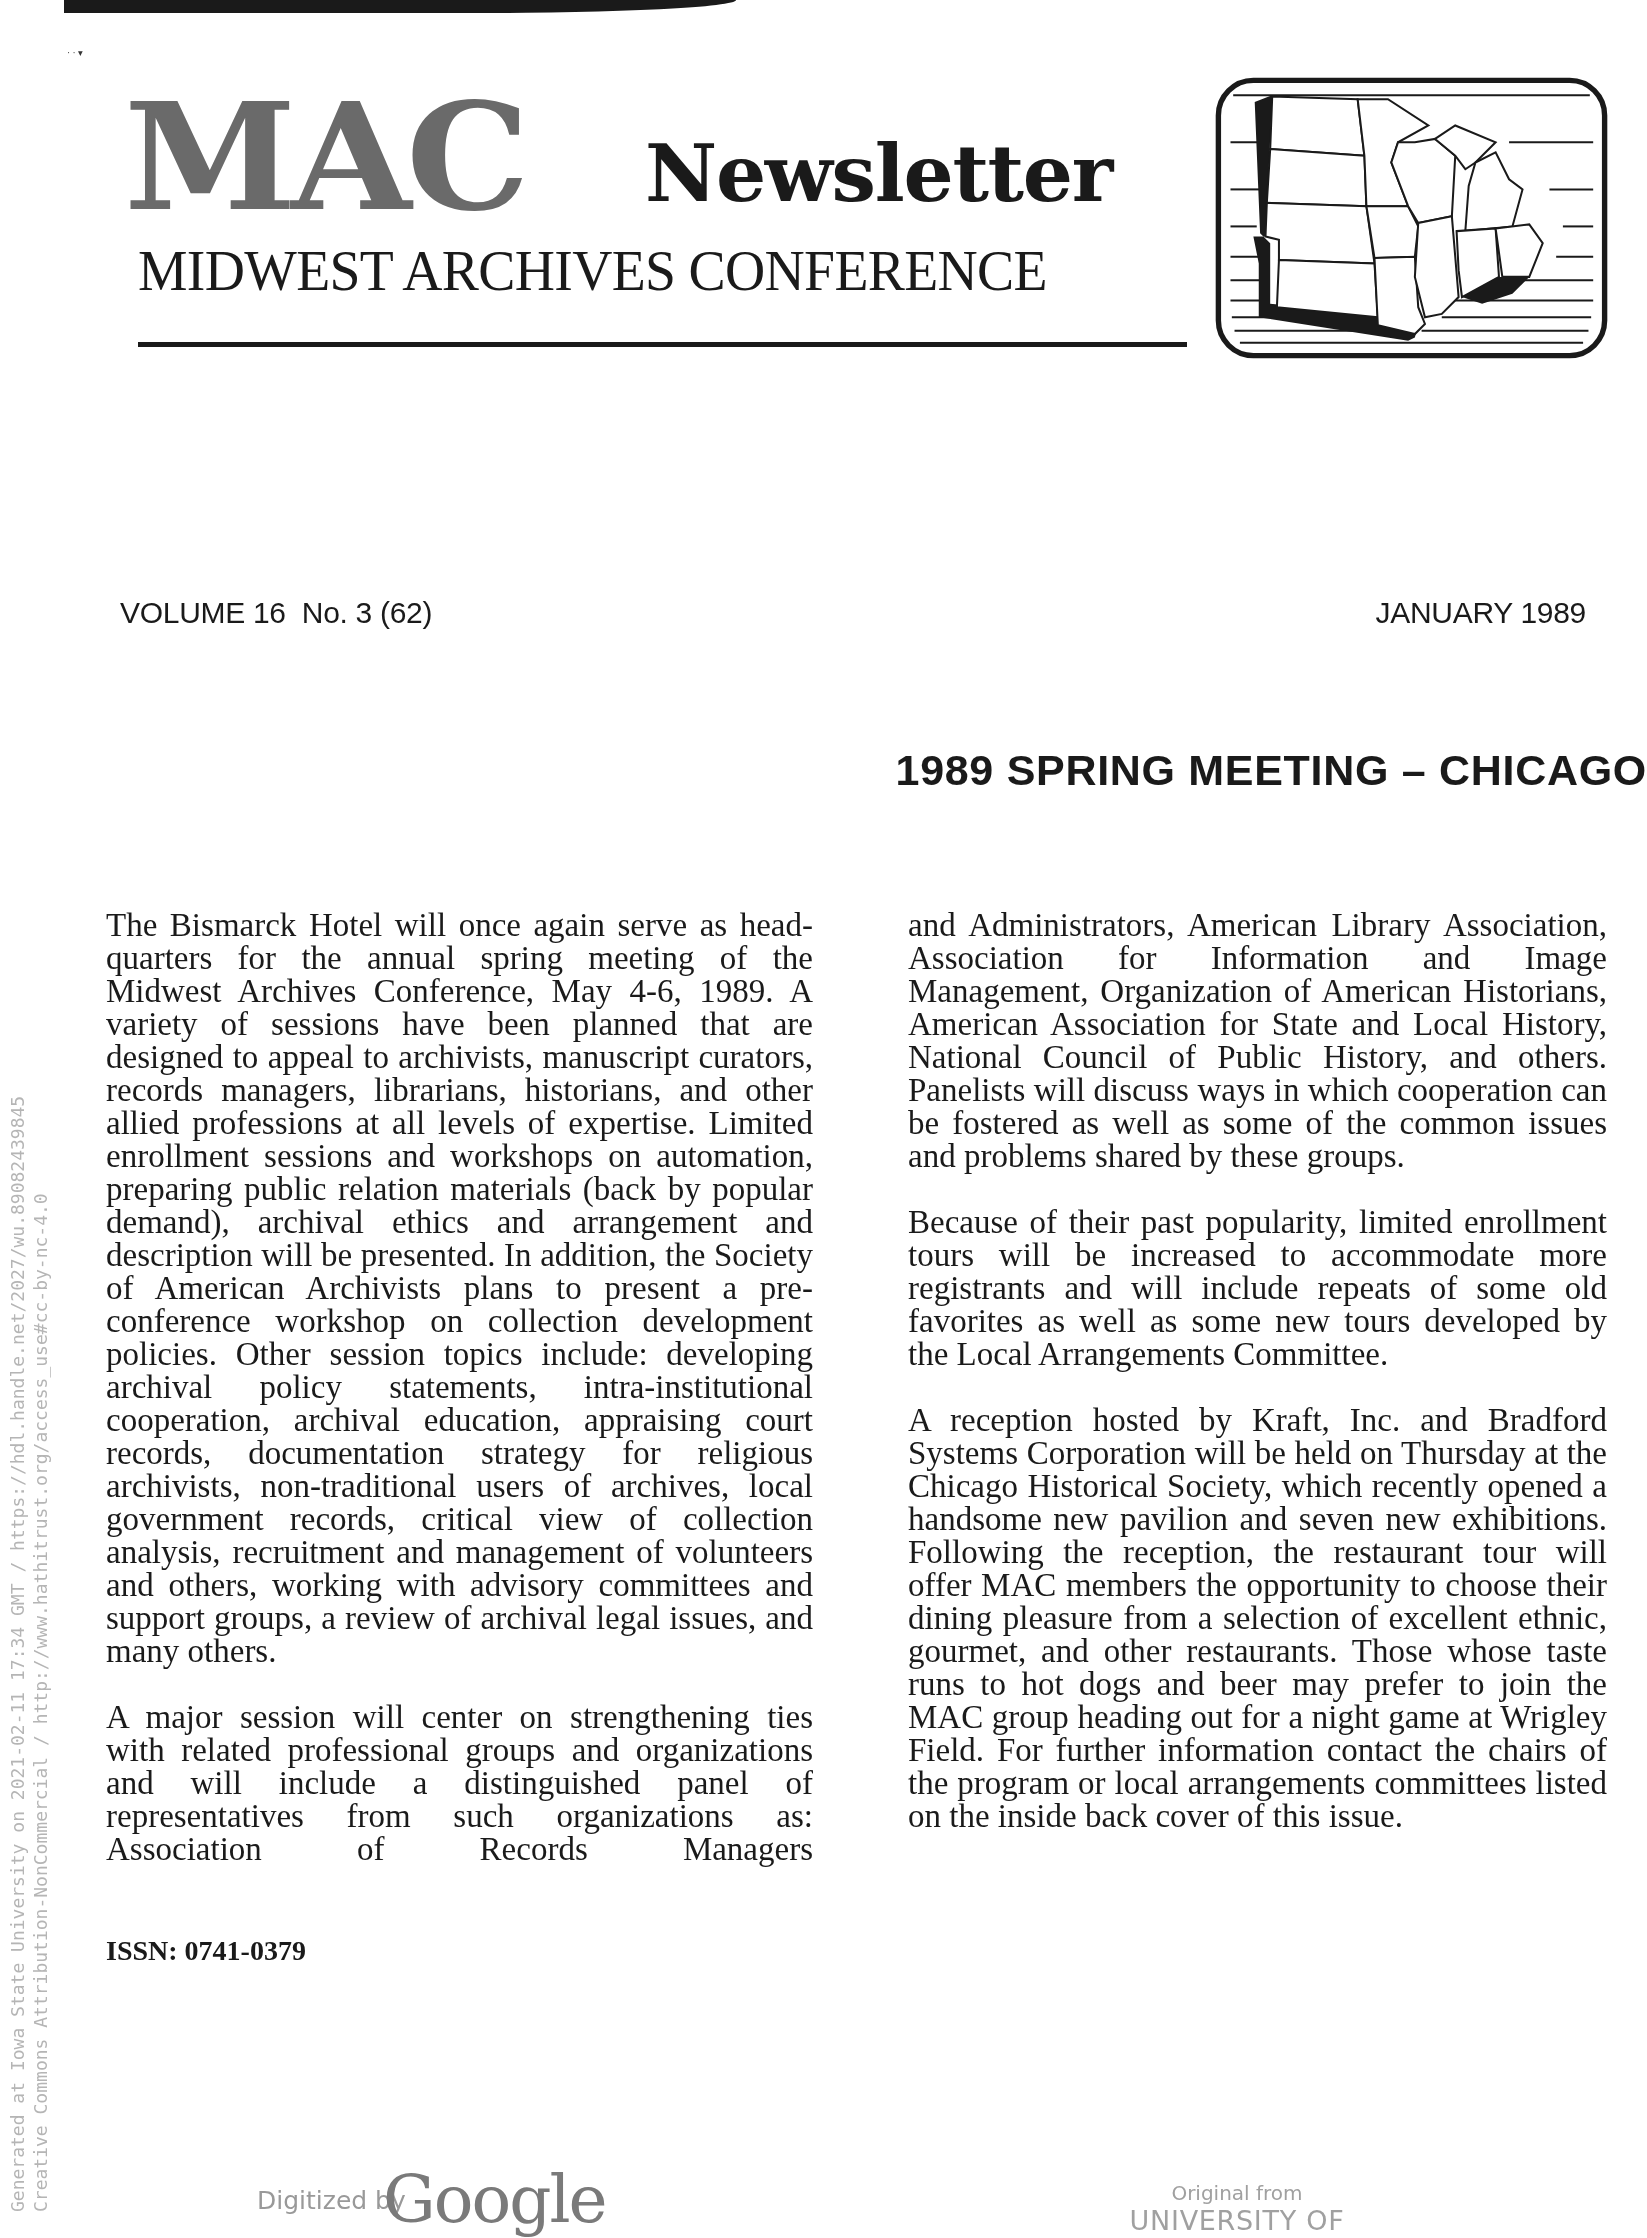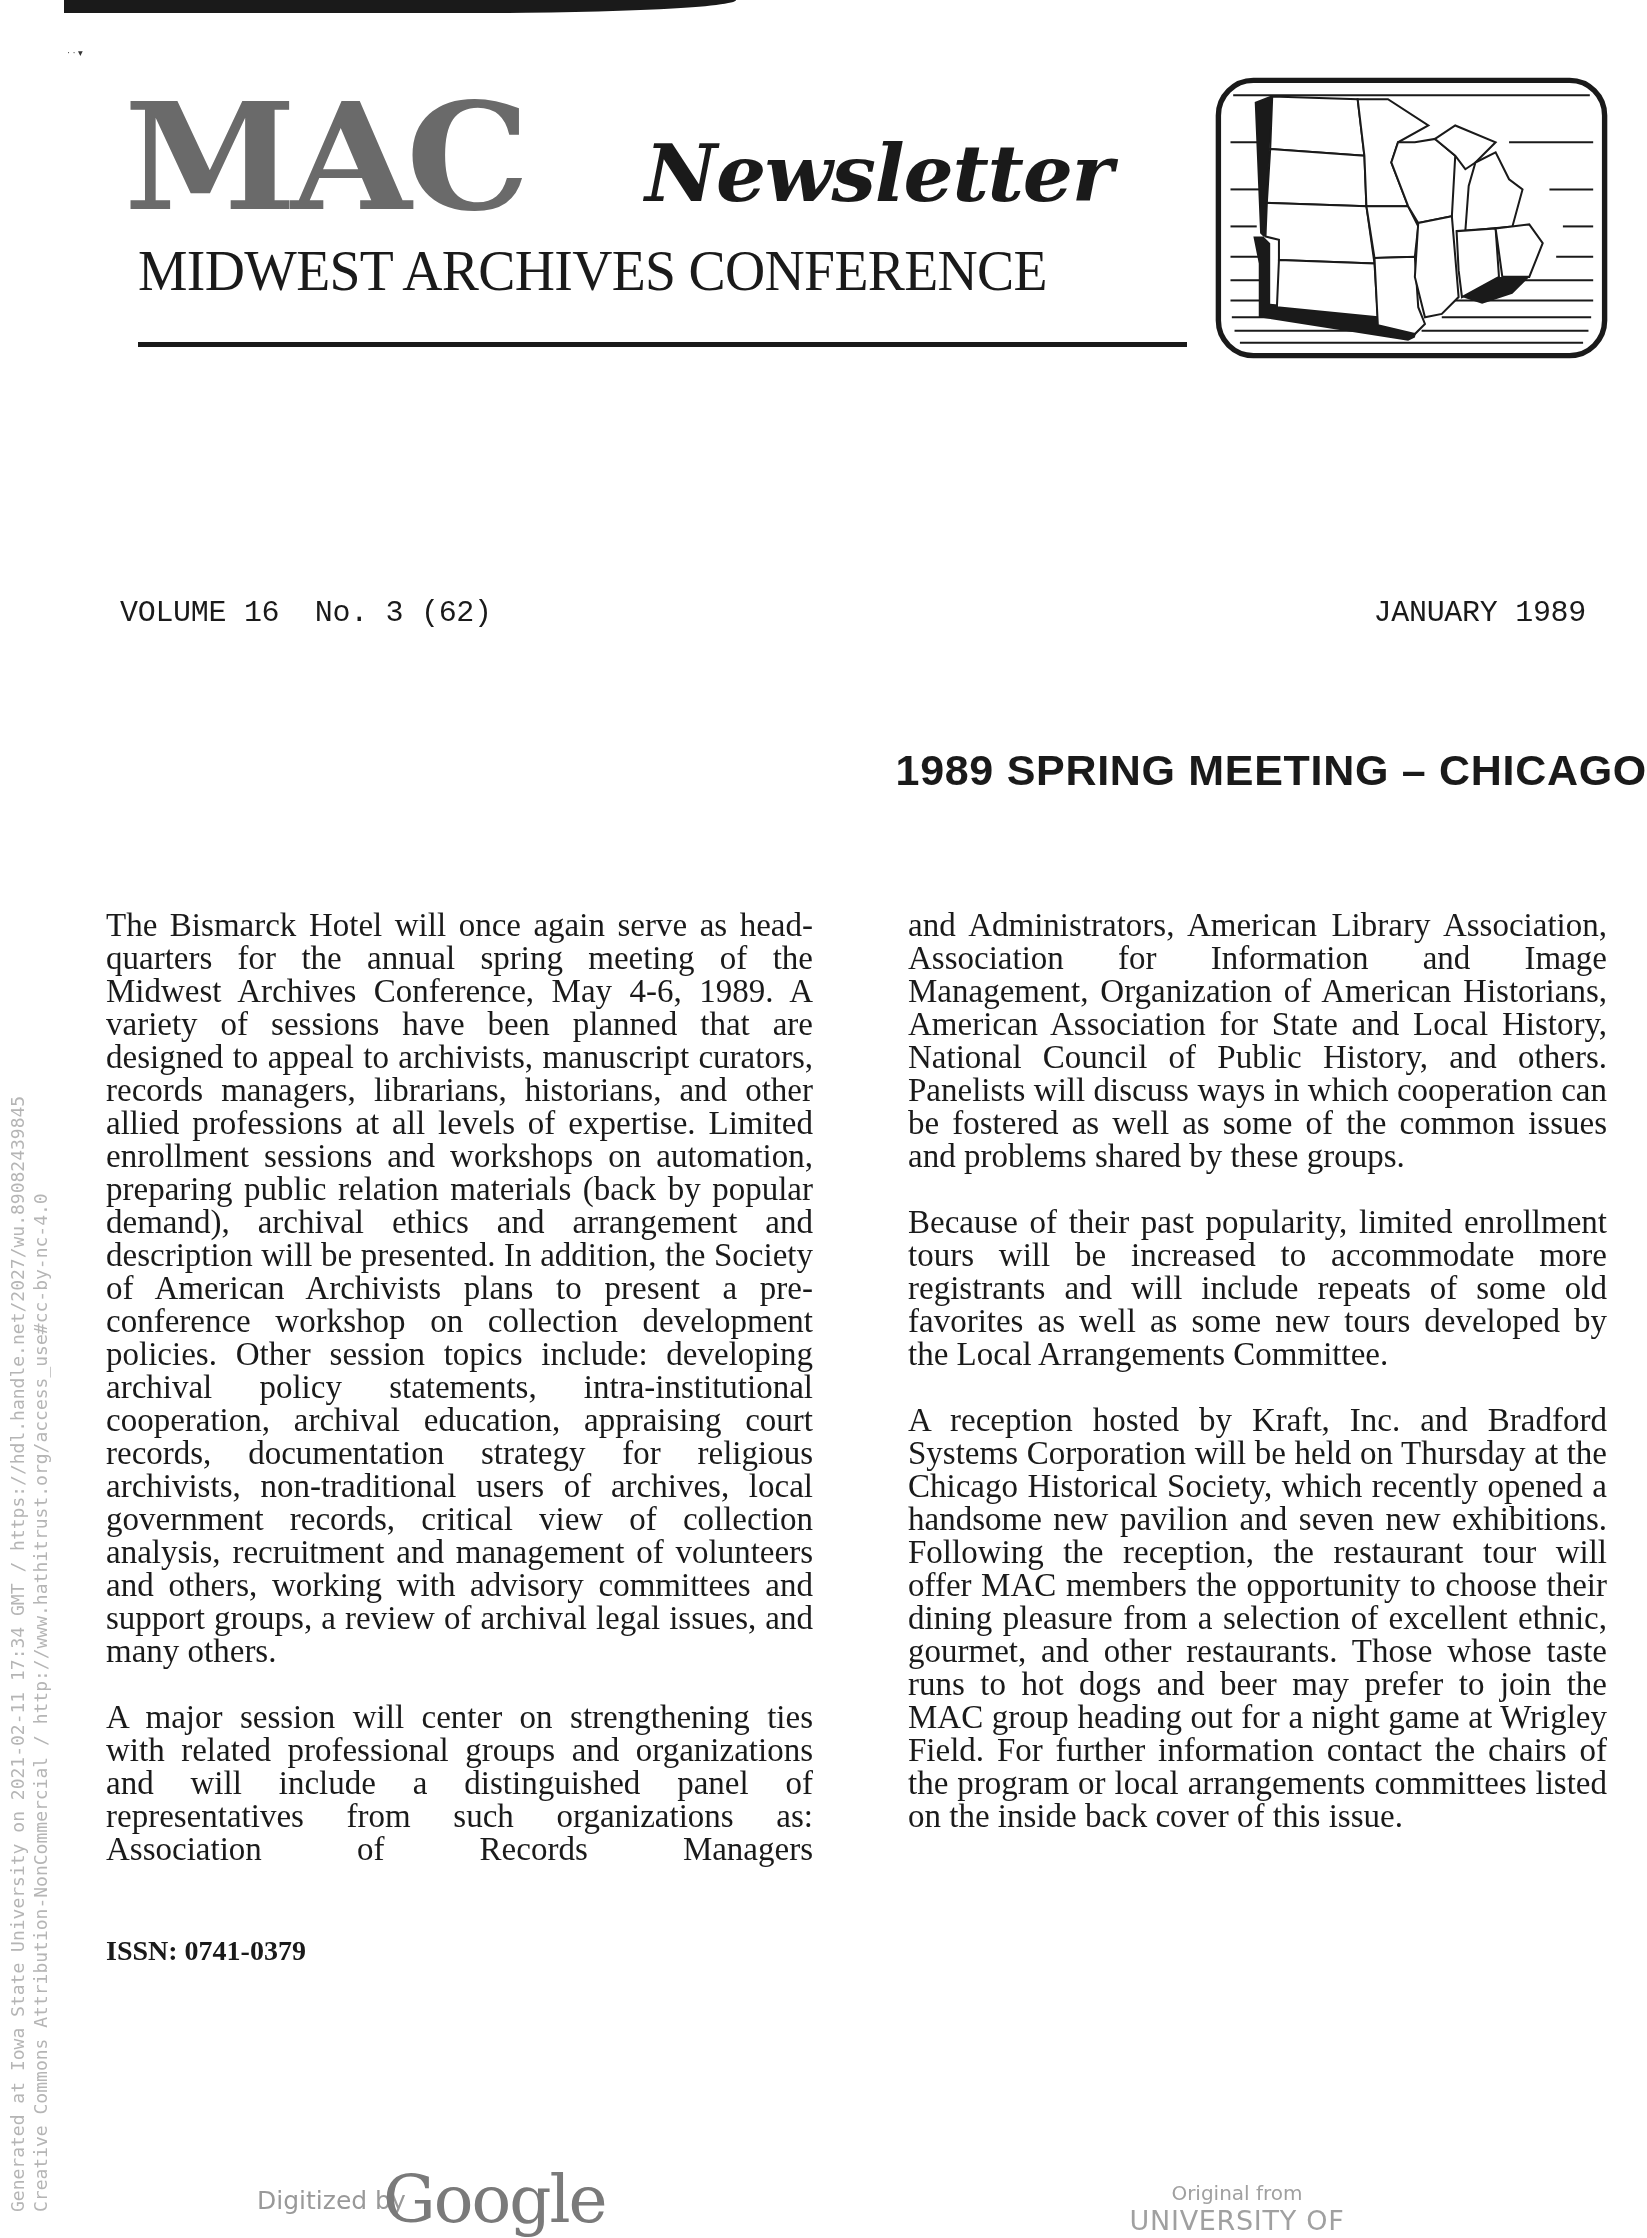--- a/index.html
+++ b/index.html
@@ -18,33 +18,33 @@
   #scan-dots { left:67px; top:47px; font-size:9.4px; color:#333; }
 
   
   #mast-mac {
     left:124px; top:84px; font-family:"DejaVu Serif", serif; font-weight:bold;
     font-size:147px; line-height:1; color:#6a6a6a; letter-spacing:-5.4px;
     transform:scaleX(1.06); transform-origin:left top;
   }
   #mast-newsletter {
     left:645px; top:134px; font-family:"DejaVu Serif", serif; font-weight:bold;
-    font-size:79px; line-height:1; color:#1a1a1a; letter-spacing:-1.3px;font-style:italic;
+    font-size:79px; line-height:1; color:#1a1a1a; letter-spacing:-1.3px;
   }
   #mast-org {
     left:138px; top:242px; font-family:"Liberation Serif", serif;
     font-size:58px; line-height:1; color:#1a1a1a; letter-spacing:-0.7px;
     transform:scaleX(0.96); transform-origin:left top;
   }
   #mast-rule { left:138px; top:342px; width:1049px; height:5.4px; background:#1a1a1a; }
 
   #map-logo { left:1213px; top:75px; width:397px; height:286px; }
 
   
-  .issue { top:596px; font-size:30px; font-family:Liberation Mono, monospace; color:#1a1a1a; letter-spacing:-0.3px; }
+  .issue { top:596px; font-size:30px; font-family:Liberation Sans, sans-serif; color:#1a1a1a; letter-spacing:-0.3px; }
   #issue-volume { left:120px; }
   #issue-date { right:61px;margin-left:48px; }
 
   #headline {
     left:0; width:1647px; top:746px; text-align:right;
     font-family:"Liberation Sans", sans-serif; font-weight:bold;
     font-size:43px; letter-spacing:0.7px; color:#1a1a1a;
   }
 
   

